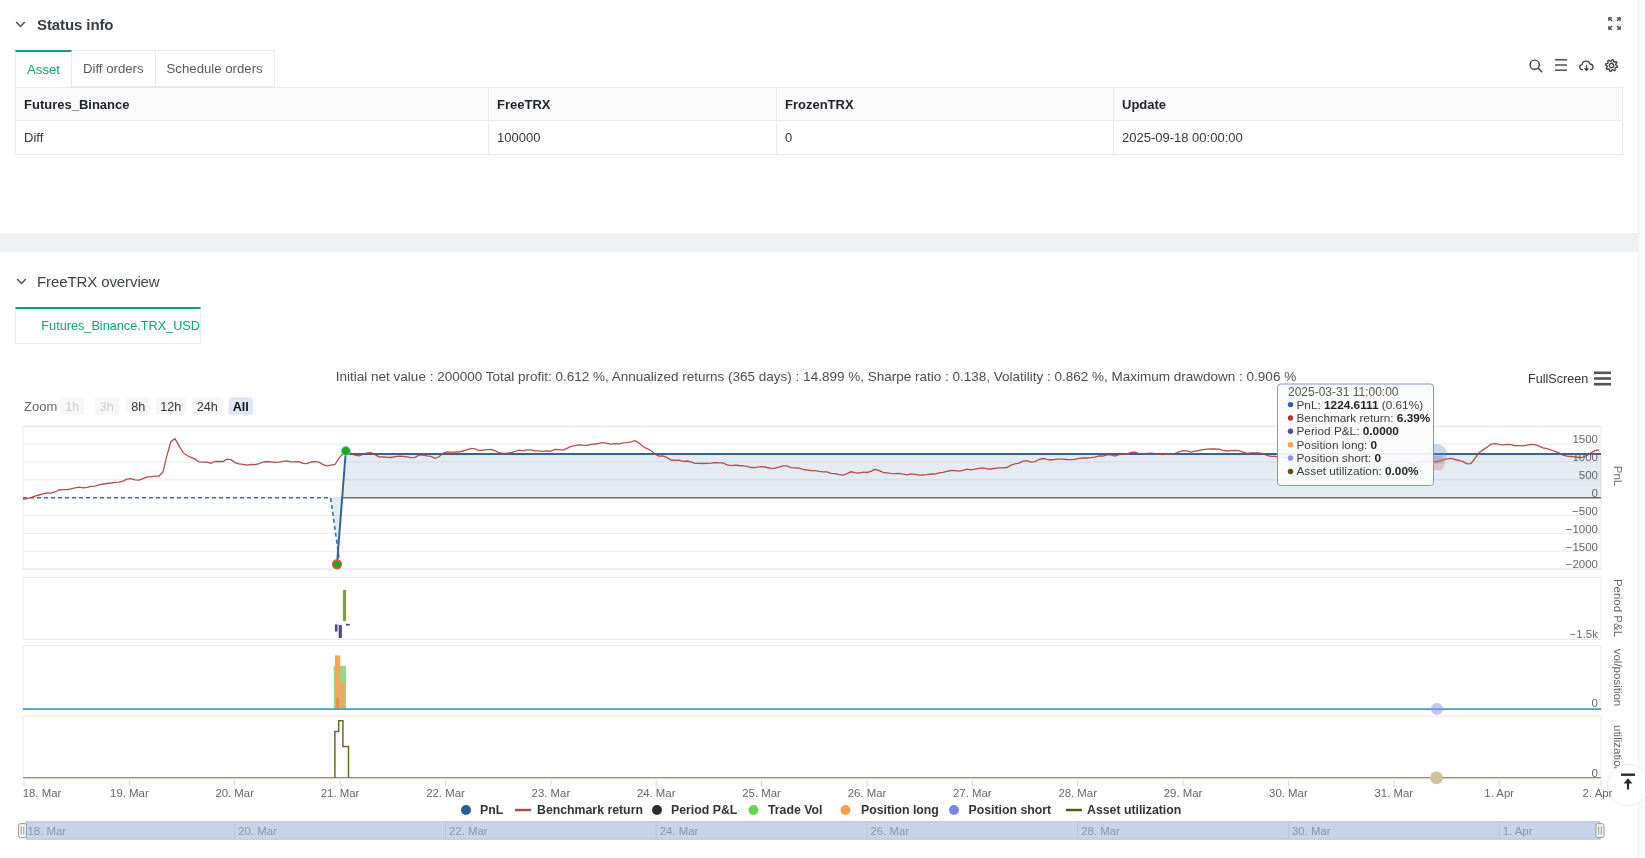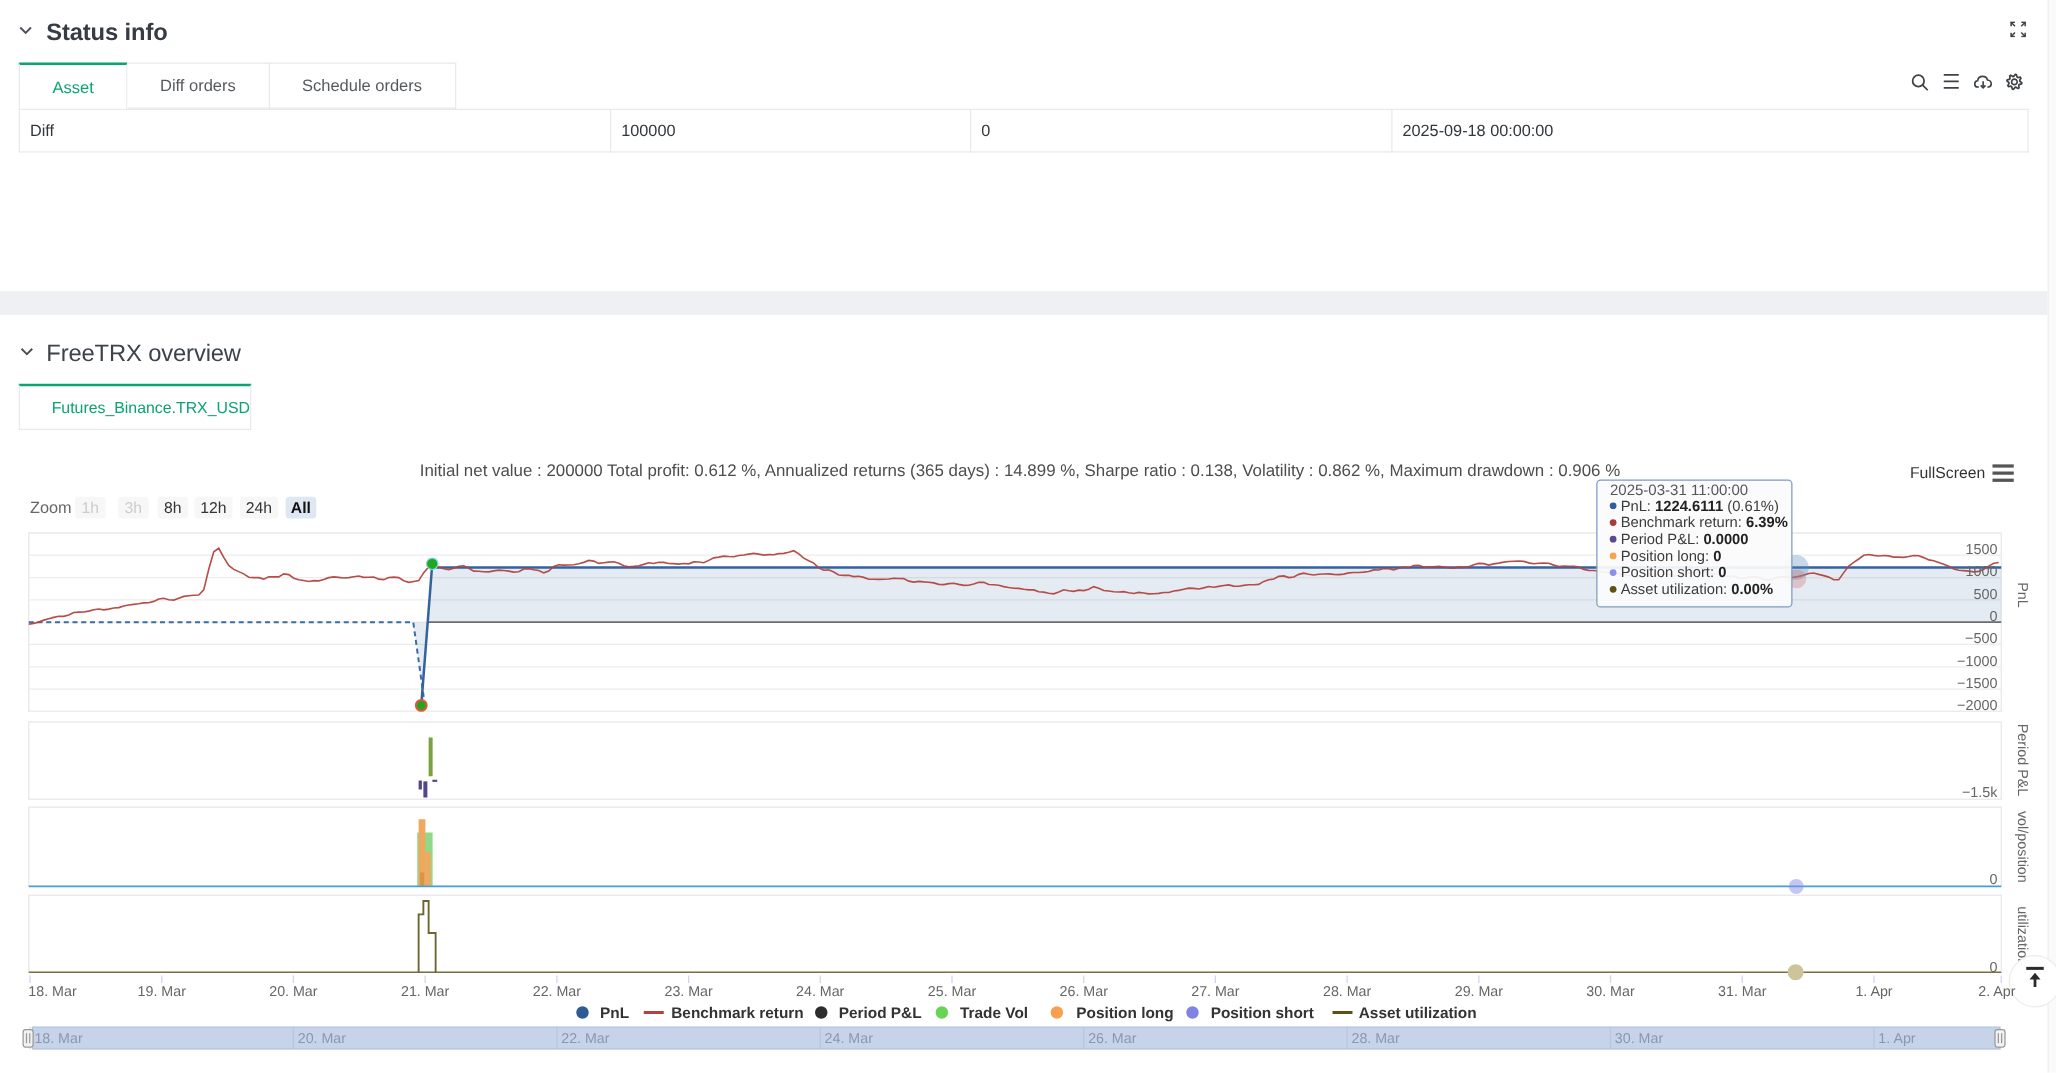--- a/index.html
+++ b/index.html
@@ -1,19 +1,19 @@
 <!DOCTYPE html>
 <html><head><meta charset="utf-8">
 <style>
 * { margin:0; padding:0; box-sizing:border-box; }
 body { width:1645px; height:858px; background:#fff; font-family:"Liberation Sans",sans-serif; position:relative; overflow:hidden; }
-.hdr { position:absolute; font-size:19px; color:#363c43; letter-spacing:-0.1px; }
+.hdr { position:absolute; font-size:15px; color:#363c43; letter-spacing:-0.1px; }
 .chev { position:absolute; width:10px; height:10px; }
 .tabs1 { position:absolute; left:15px; top:50px; display:flex; font-size:13.2px; }
-.tab { height:37px; line-height:35px; padding:0 26px; background:#fff; border:1px solid #e9e9e9; border-left:none; color:#56595e; }
+.tab { height:37px; line-height:35px; padding:0 11px; background:#fff; border:1px solid #e9e9e9; border-left:none; color:#56595e; }
 .tab.first { border-left:1px solid #e9e9e9; }
 .tab.active { border-top:2px solid #0ca46e; border-bottom:none; color:#0ca46e; }
 table { border-collapse:collapse; position:absolute; left:15px; top:87px; width:1607px; font-size:13px; table-layout:fixed; }
 th, td { border:1px solid #e9eaec; padding:0 8px; text-align:left; font-weight:normal; height:33px; color:#32373c; }
 th { background:#fafafa; font-weight:bold; color:#1d2129; height:31px; }
 tr { height:34px; }
 .band { position:absolute; left:0; top:233px; width:1638px; height:19px; background:#eef0f3; }
 .tab2 { position:absolute; left:15px; top:307px; width:186px; height:37px; background:#fff; border:1px solid #e9e9e9; border-top:2px solid #0ca46e; color:#0ca46e; font-size:12.7px; text-align:right; line-height:34px; }
 .rstrip { position:absolute; left:1638px; top:0; width:7px; height:858px; background:#fafafa; border-left:1px solid #f0f0f0; }
 </style></head>
@@ -57,20 +57,26 @@
   <div class="tab">Schedule orders</div>
 </div>
 <table>
 <colgroup>
       <col style="width:473px">
       <col style="width:288px">
       <col style="width:337px">
       <col style="width:509px">
     </colgroup>
 <tbody>
+      <tr style="height:33px">
+        <th>Futures_Binance</th>
+        <th>FreeTRX</th>
+        <th>FrozenTRX</th>
+        <th>Update</th>
+      </tr>
 <tr>
         <td>Diff</td>
         <td>100000</td>
         <td>0</td>
         <td>2025-09-18 00:00:00</td>
       </tr>
 </tbody>
   </table>
 <div class="band"></div>
 <svg class="chev" style="left:16px;top:276px;width:11px;height:11px" viewBox="0 0 11 11" fill="none" stroke="#4a5057" stroke-width="1.5">

